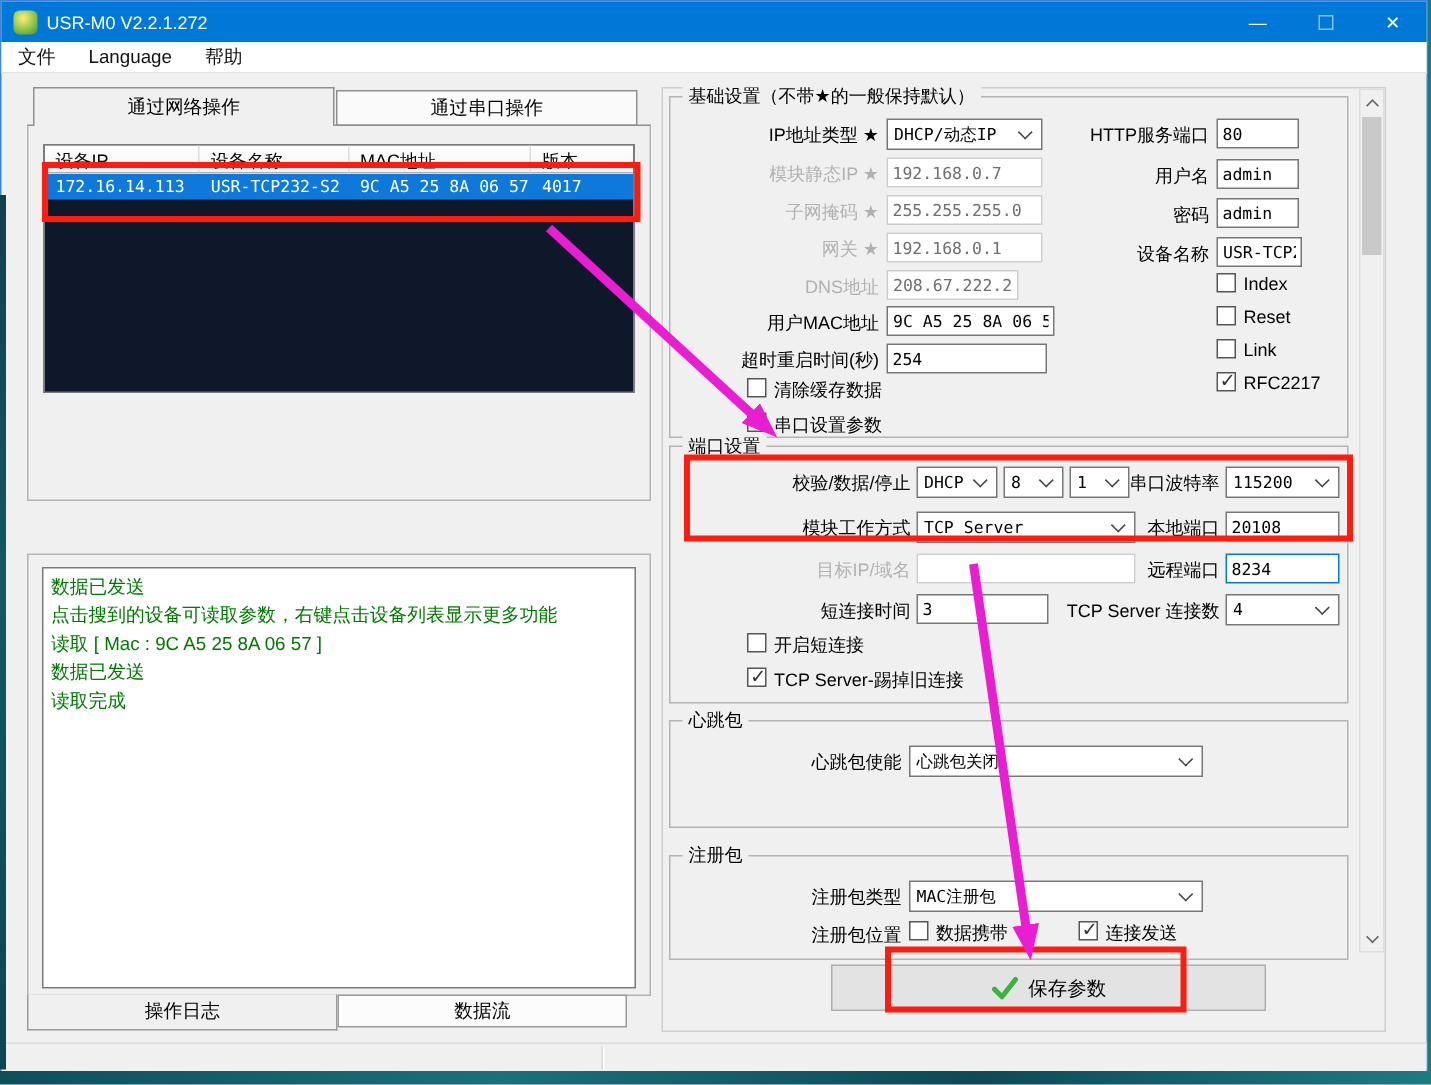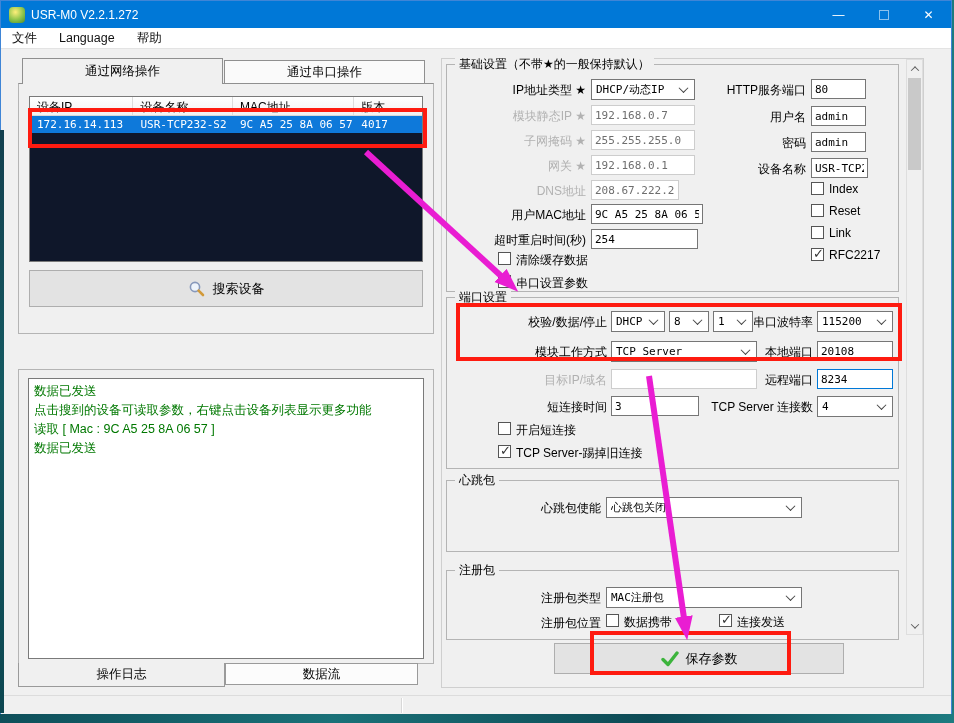--- a/index.html
+++ b/index.html
@@ -110,34 +110,28 @@
       <div class="lv-h" style="width:68px; border-right:none;">版本</div>
     </div>
     <div class="lv-row">
       <div class="lv-c" style="width:104px;">172.16.14.113</div>
       <div class="lv-c" style="width:100px;">USR-TCP232-S2</div>
       <div class="lv-c" style="width:122px;">9C A5 25 8A 06 57</div>
       <div class="lv-c" style="width:68px;">4017</div>
     </div>
   </div>
 
-  <div class="btn" style="left:28px; top:269px; width:394px; height:37px;">
-    <svg width="17" height="17" viewBox="0 0 17 17" style="margin-right:8px;">
-      <circle cx="7" cy="7" r="4.6" fill="#eef4fb" stroke="#8899bb" stroke-width="1.6"></circle>
-      <line x1="10.6" y1="10.6" x2="15" y2="15" stroke="#d29a3a" stroke-width="2.6" stroke-linecap="round"></line>
-    </svg>
-    <span>搜索设备</span>
-  </div>
 
   <div class="groupbox" style="left:17px; top:368px; width:416px; height:295px;"></div>
   <div class="logbox">
     <div>数据已发送</div>
     <div>点击搜到的设备可读取参数，右键点击设备列表显示更多功能</div>
     <div>读取 [ Mac : 9C A5 25 8A 06 57 ]</div>
     <div>数据已发送</div>
+    <div>读取完成</div>
   </div>
   <div class="tab-bottom" style="left:17px; top:662px; width:207px; background:#f0f0f0; border-top:none;">
     <span>操作日志</span>
   </div>
   <div class="tab-bottom" style="left:224px; top:662px; width:193px; height:22px; background:#fcfcfc;">
     <span>数据流</span>
   </div>
 
   <div class="right-frame"></div>
   <div class="scrollbar">

